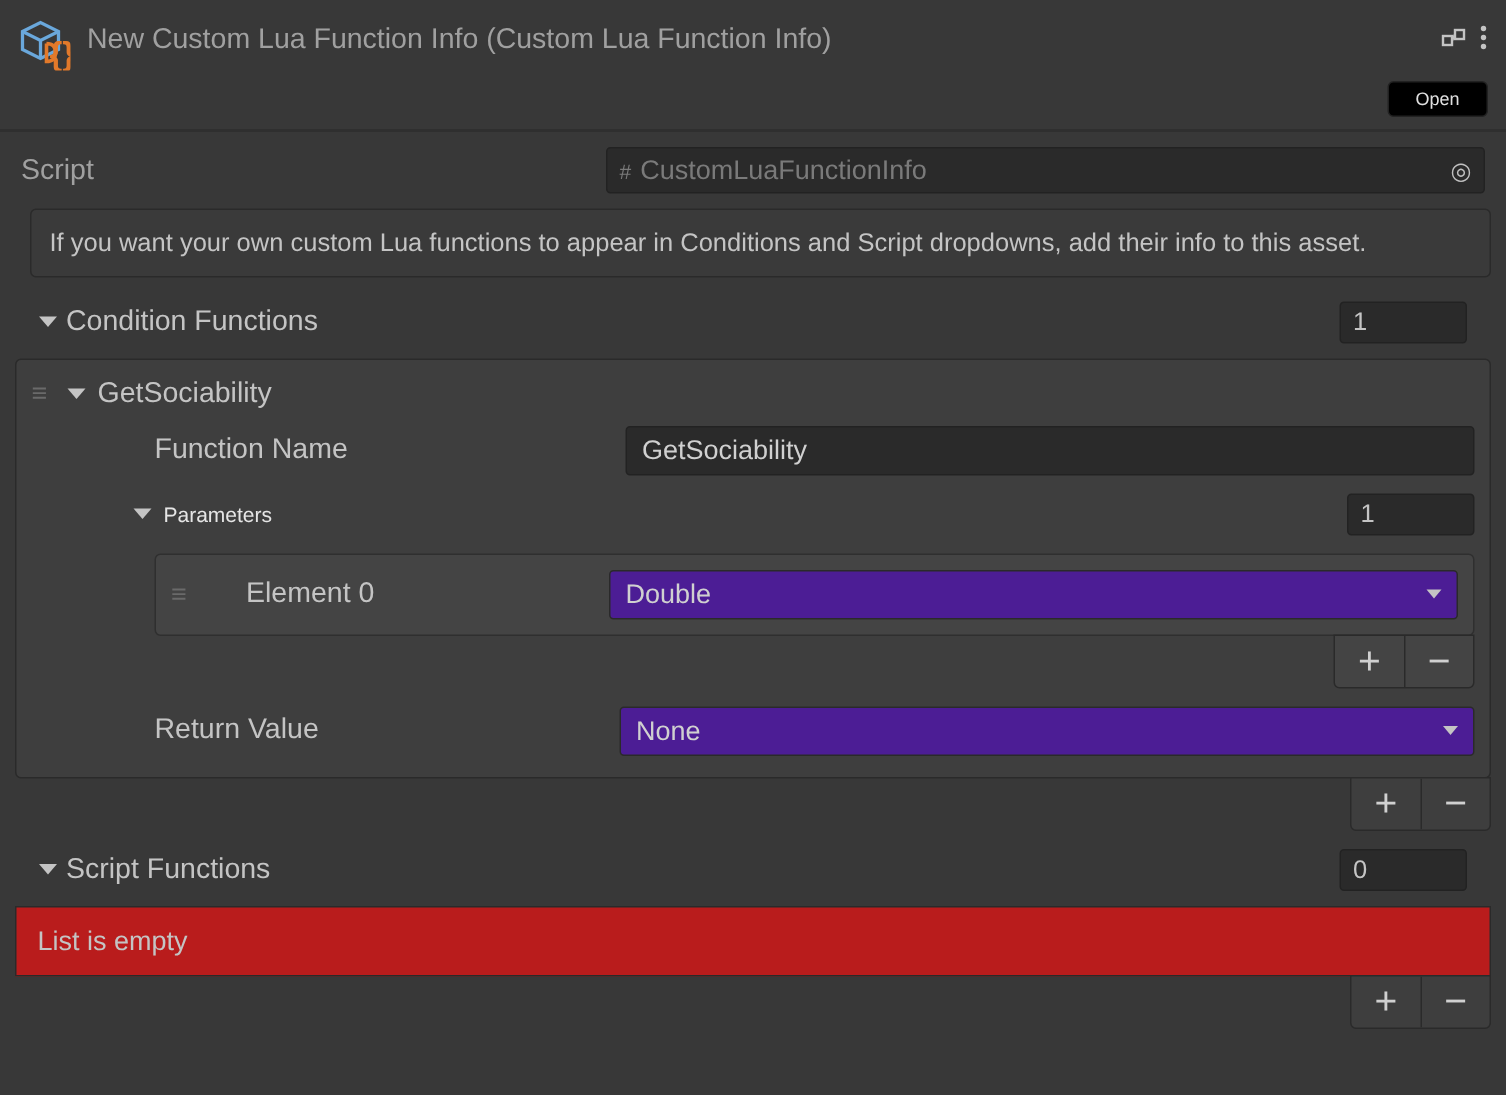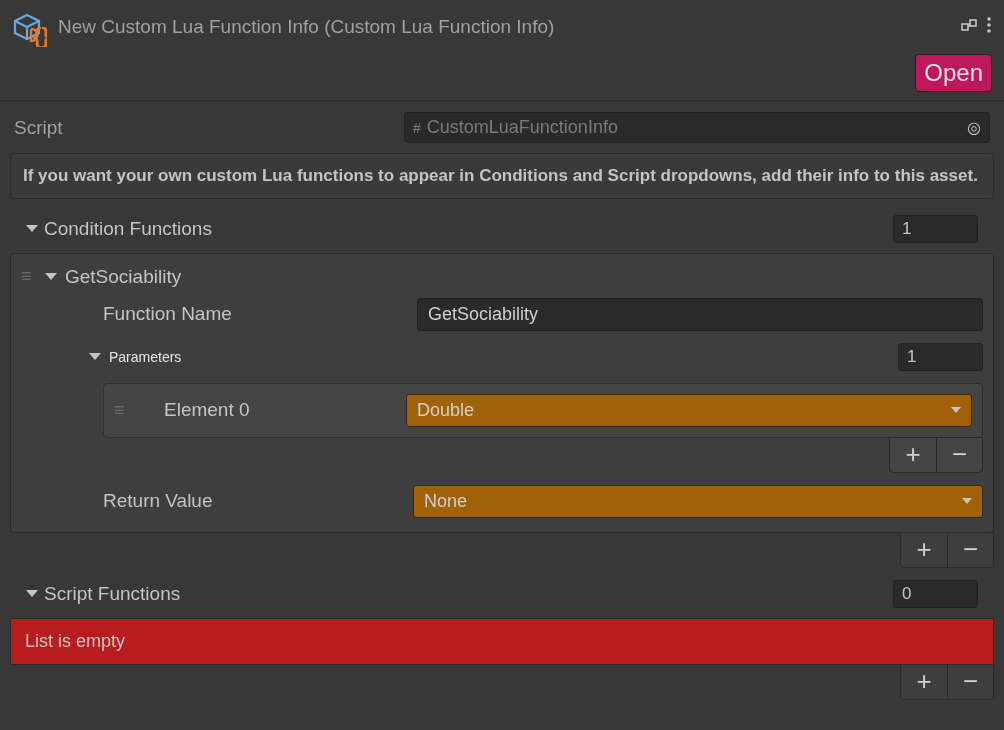--- a/index.html
+++ b/index.html
@@ -40,26 +40,26 @@
       color: #c4c4c4;
       font-size: 18px;
       cursor: pointer;
     }
     .open-row {
       display: flex;
       justify-content: flex-end;
       padding: 0 12px 8px 12px;
     }
     .open-button {
-      background: #be185d;
+      background: #000000;
       color: #e0e0e0;
       border: 1px solid #222;
       border-radius: 4px;
-      padding: 4px 8px;
-      font-size: 24px;
+      padding: 4px 18px;
+      font-size: 12px;
       cursor: pointer;
     }
     .divider {
       height: 2px;
       background: #2f2f2f;
     }
     .content {
       padding: 0 0 10px 0;
     }
     .script-row {
@@ -94,29 +94,28 @@
     .object-text {
       flex: 1;
       color: #7a7a7a;
       font-size: 18px;
     }
     .target-icon {
       color: #c0c0c0;
       font-size: 16px;
     }
     .info-box {
-      margin: 0 10px 10px 10px;
+      margin: 0 10px 10px 20px;
       background: #3a3a3a;
       border: 1px solid #2a2a2a;
       border-radius: 4px;
       padding: 10px 12px;
       color: #c4c4c4;
       font-size: 17px;
       line-height: 1.4;
-      font-weight: bold;
     }
     .array-header {
       display: flex;
       align-items: center;
       padding: 6px 26px;
       gap: 6px;
     }
     .foldout-arrow {
       width: 12px;
       height: 12px;
@@ -216,21 +215,21 @@
       gap: 8px;
     }
     .inner-label {
       width: 260px;
       font-size: 19px;
       color: #c4c4c4;
       padding-left: 26px;
     }
     .dropdown {
       flex: 1;
-      background: #a16207;
+      background: #4c1d95;
       border: 1px solid #2a2a2a;
       border-radius: 3px;
       padding: 5px 10px;
       color: #d0d0d0;
       font-size: 18px;
       display: flex;
       align-items: center;
       justify-content: space-between;
       cursor: pointer;
     }

